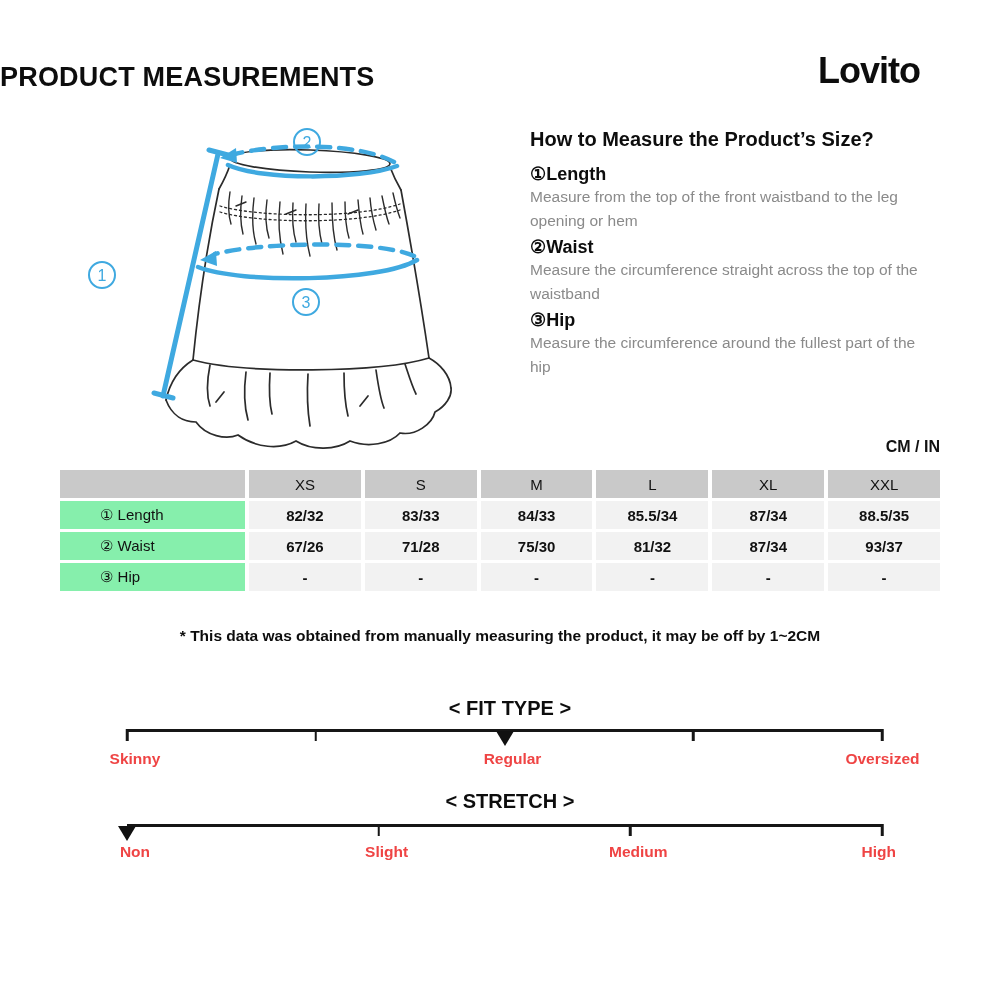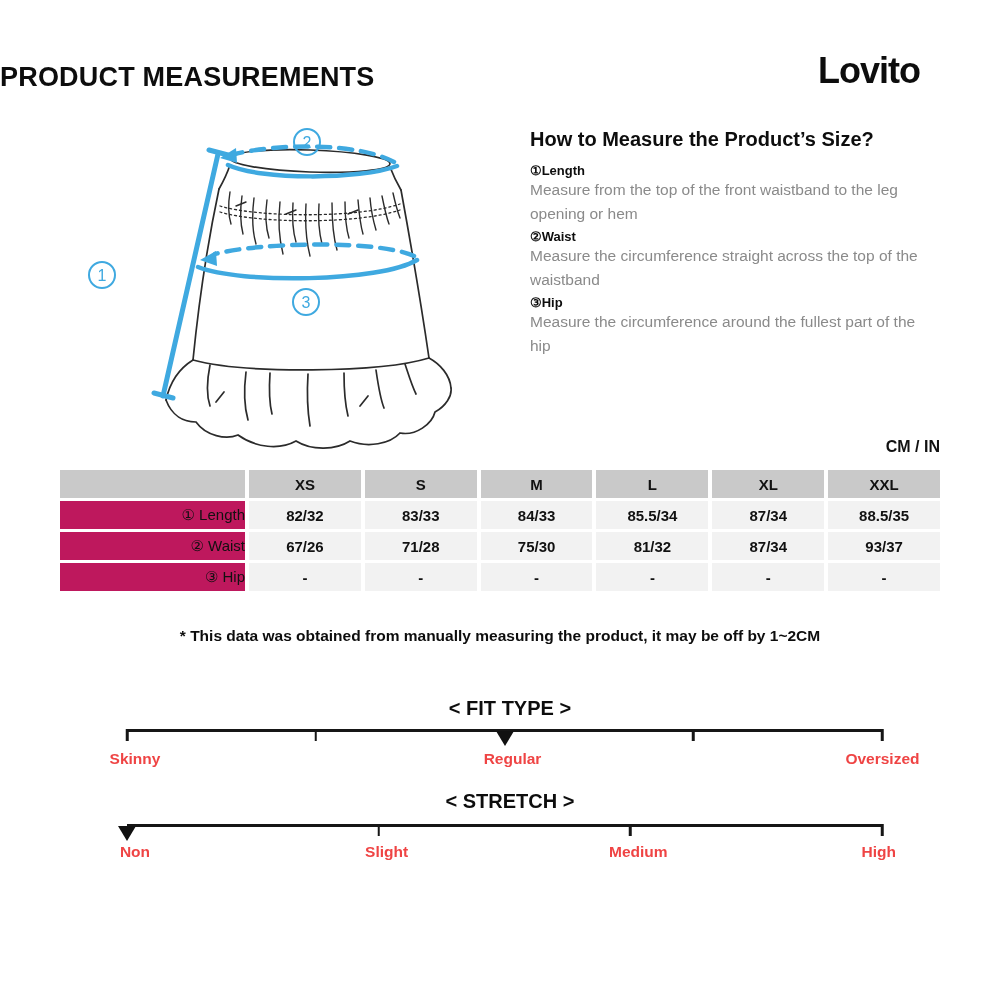--- a/index.html
+++ b/index.html
@@ -15,37 +15,37 @@
   }
   .brand {
     position:absolute; top:50px; left:818px; font-size:36px; font-weight:800;
     letter-spacing:-1px; color:#0d0d0d;
   }
   
   .illu { position:absolute; left:60px; top:110px; }
   
   .howto { position:absolute; left:530px; top:128px; width:400px; }
   .howto h2 { font-size:20px; font-weight:700; margin:0 0 12px 0; color:#0d0d0d; }
-  .mlabel { font-size:13px; font-weight:700; margin-top:4px; color:#0d0d0d; }
+  .mlabel { font-size:18px; font-weight:700; margin-top:4px; color:#0d0d0d; }
   .mdesc { font-size:15.5px; color:#8a8a8a; line-height:23.5px; }
   
   .units { position:absolute; top:438px; left:0; width:940px; text-align:right;
            font-size:16px; font-weight:700; }
   
   table.sizes {
     position:absolute; left:56px; top:467px; width:888px;
     border-collapse:separate; border-spacing:4px 3px; table-layout:fixed;
   }
   table.sizes col.c-label { width:185px; }
   table.sizes th, table.sizes td {
     height:28px; text-align:center; vertical-align:middle; font-size:15px;
   }
-  table.sizes th { background:#c9c9c9; font-weight:700; }
+  table.sizes th { background:#c9c9c9; font-weight:400; }
   table.sizes td.rlabel {
-    background:#be185d; font-weight:400; text-align:right; padding-left:24px;
+    background:#86efac; font-weight:400; text-align:left; padding-left:40px;
   }
   table.sizes td.val { background:#f2f2f2; font-weight:700;margin-top:16px; }
   
   .disclaimer {
     position:absolute; top:627px; left:0; width:1000px; text-align:center;
     font-size:15.5px; font-weight:700; color:#0d0d0d;
   }
   
   .scale-head {
     position:absolute; left:0; width:1000px; text-align:center;

